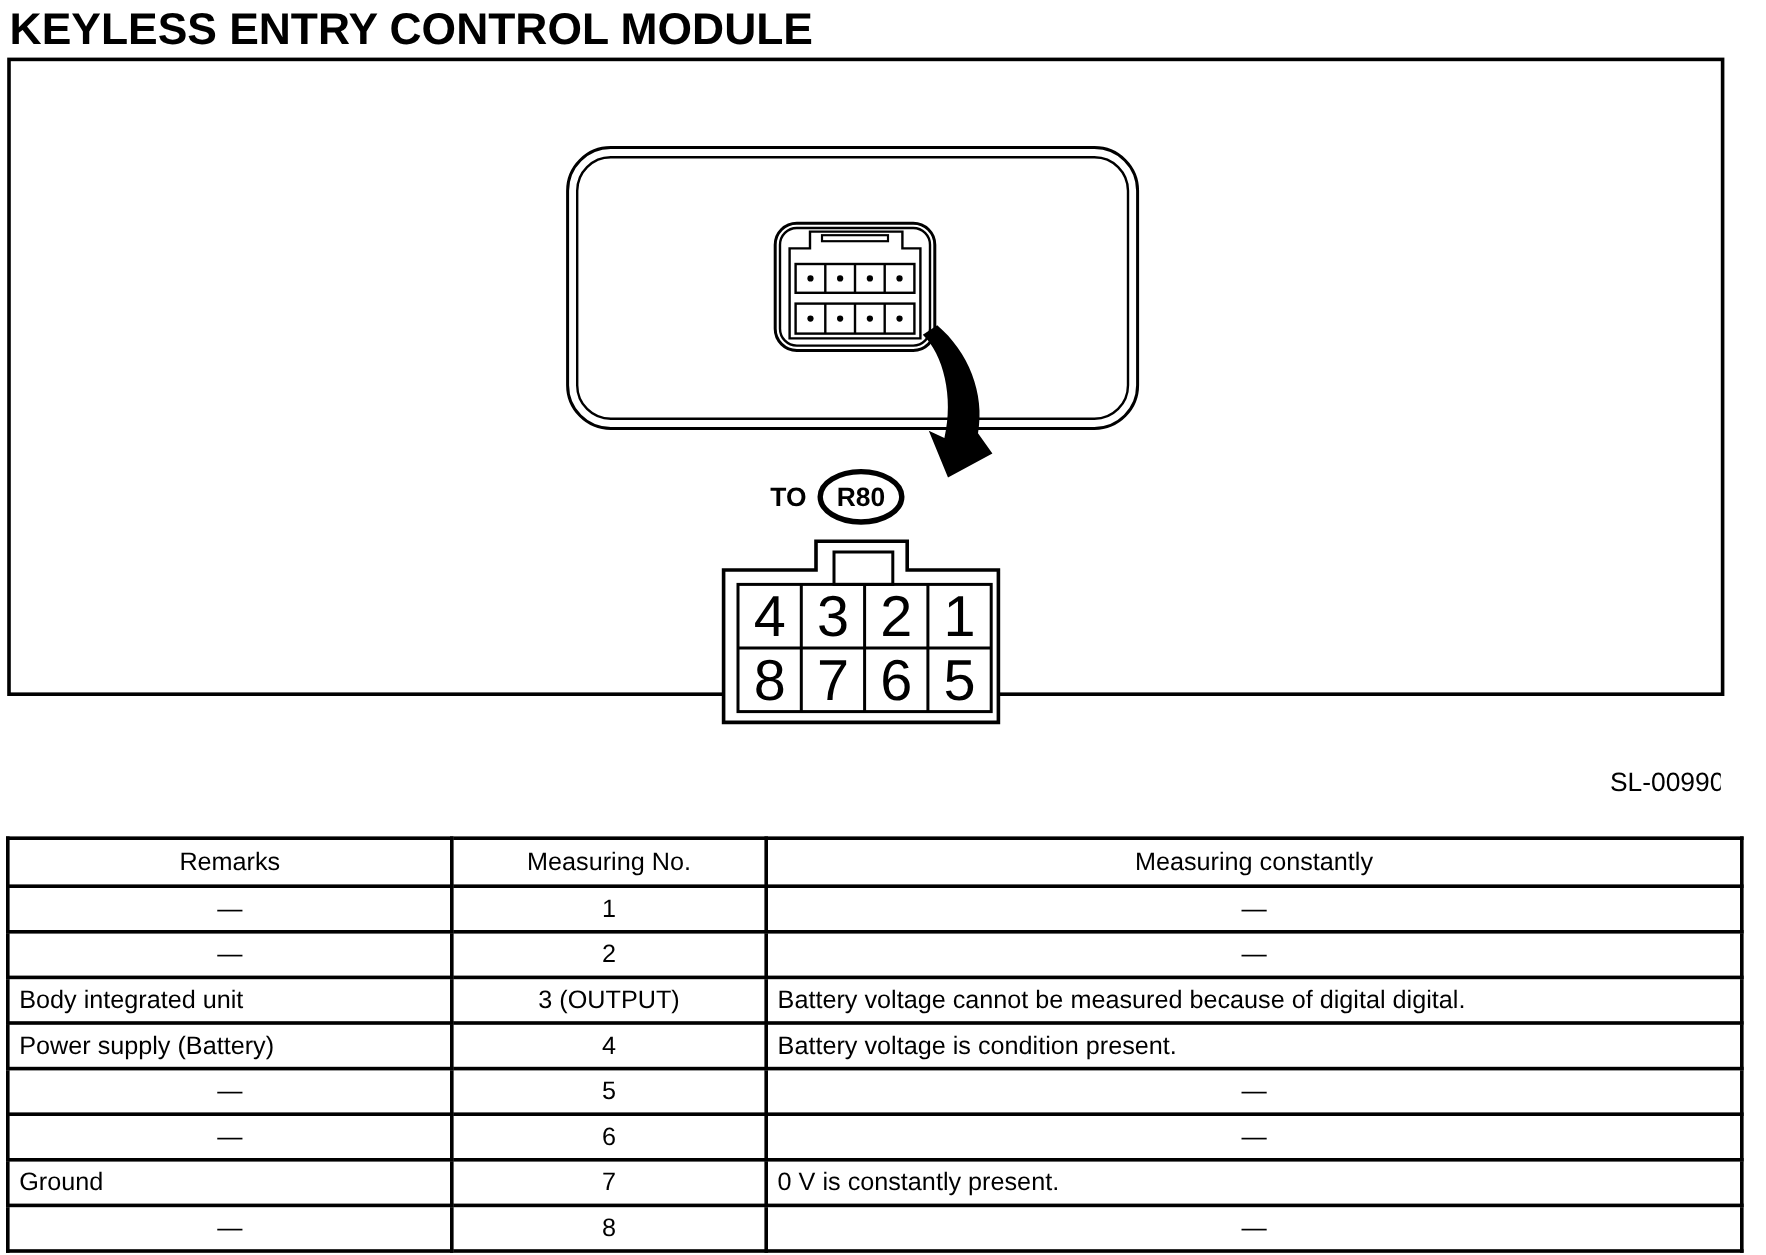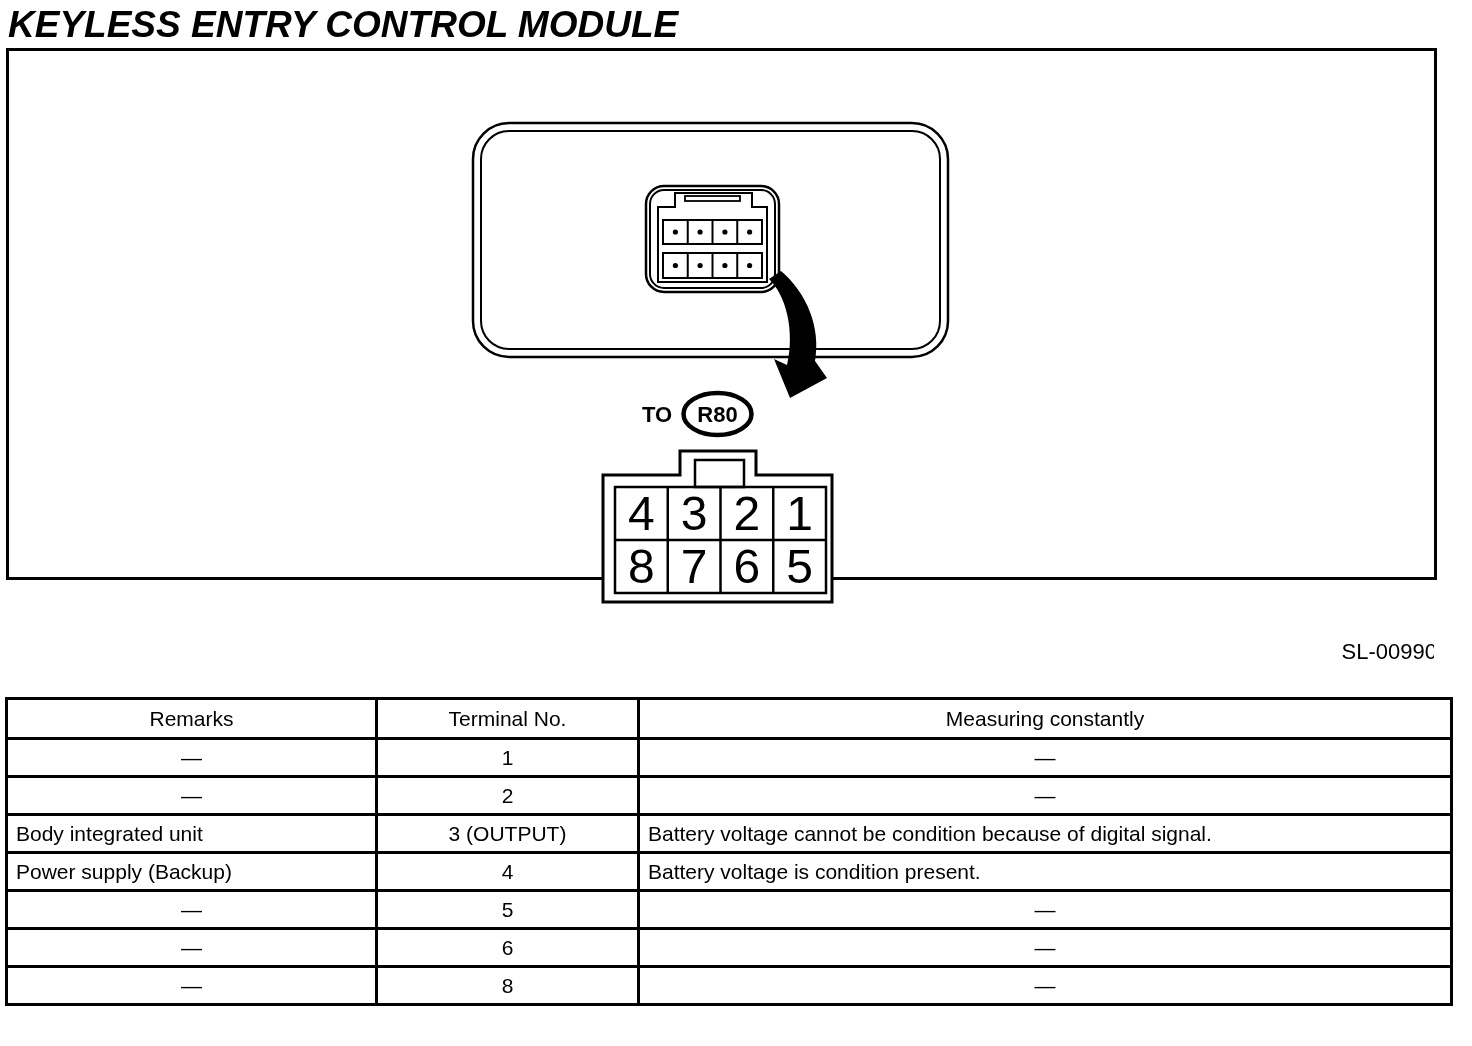--- a/index.html
+++ b/index.html
@@ -5,21 +5,21 @@
   :root { --ink:#000; --paper:#fff; }
   * { margin:0; padding:0; box-sizing:border-box; }
   html,body { background:#fff; }
   .page {
     position:relative; width:1472px; height:1046px;
     background:var(--paper); color:var(--ink);
     font-family:"Liberation Sans", sans-serif; overflow:hidden;
   }
   .title {
     position:absolute; left:8px; top:4px;
-    font-size:37px; font-weight:bold; letter-spacing:0; white-space:nowrap;font-style:italic;
+    font-size:37px; font-weight:bold; letter-spacing:0; white-space:nowrap;
   }
   .figure {
     position:absolute; left:6px; top:48px; width:1431px; height:532px;
     border:3px solid var(--ink); background:var(--paper);
   }
   .figure svg { display:block; width:1425px; height:614px; }
   .term-table {
     position:absolute; left:5px; top:697px; width:1448px;
     border-collapse:collapse; table-layout:fixed;
     font-size:21px; color:var(--ink);
@@ -106,55 +106,60 @@
 
   <table class="term-table">
     <colgroup>
         <col style="width:370px">
         <col style="width:262px">
         <col>
       </colgroup>
     <thead>
       <tr>
         <th>Remarks</th>
-        <th>Terminal No.</th>
+        <th>Measuring No.</th>
         <th>Measuring constantly</th>
       </tr>
     </thead>
     <tbody>
       <tr>
         <td>—</td>
         <td>1</td>
         <td>—</td>
       </tr>
       <tr>
         <td>—</td>
         <td>2</td>
         <td>—</td>
       </tr>
       <tr>
         <td class="tl">Body integrated unit</td>
         <td>3 (OUTPUT)</td>
-        <td class="tl">Battery voltage cannot be condition because of digital signal.</td>
+        <td class="tl">Battery voltage cannot be measured because of digital digital.</td>
       </tr>
       <tr>
-        <td class="tl">Power supply (Backup)</td>
+        <td class="tl">Power supply (Battery)</td>
         <td>4</td>
         <td class="tl">Battery voltage is condition present.</td>
       </tr>
       <tr>
         <td>—</td>
         <td>5</td>
         <td>—</td>
       </tr>
       <tr>
         <td>—</td>
         <td>6</td>
         <td>—</td>
       </tr>
       <tr>
+        <td class="tl">Ground</td>
+        <td>7</td>
+        <td class="tl">0 V is constantly present.</td>
+      </tr>
+      <tr>
         <td>—</td>
         <td>8</td>
         <td>—</td>
       </tr>
     </tbody>
   </table>
 </div>
 
 </body></html>

